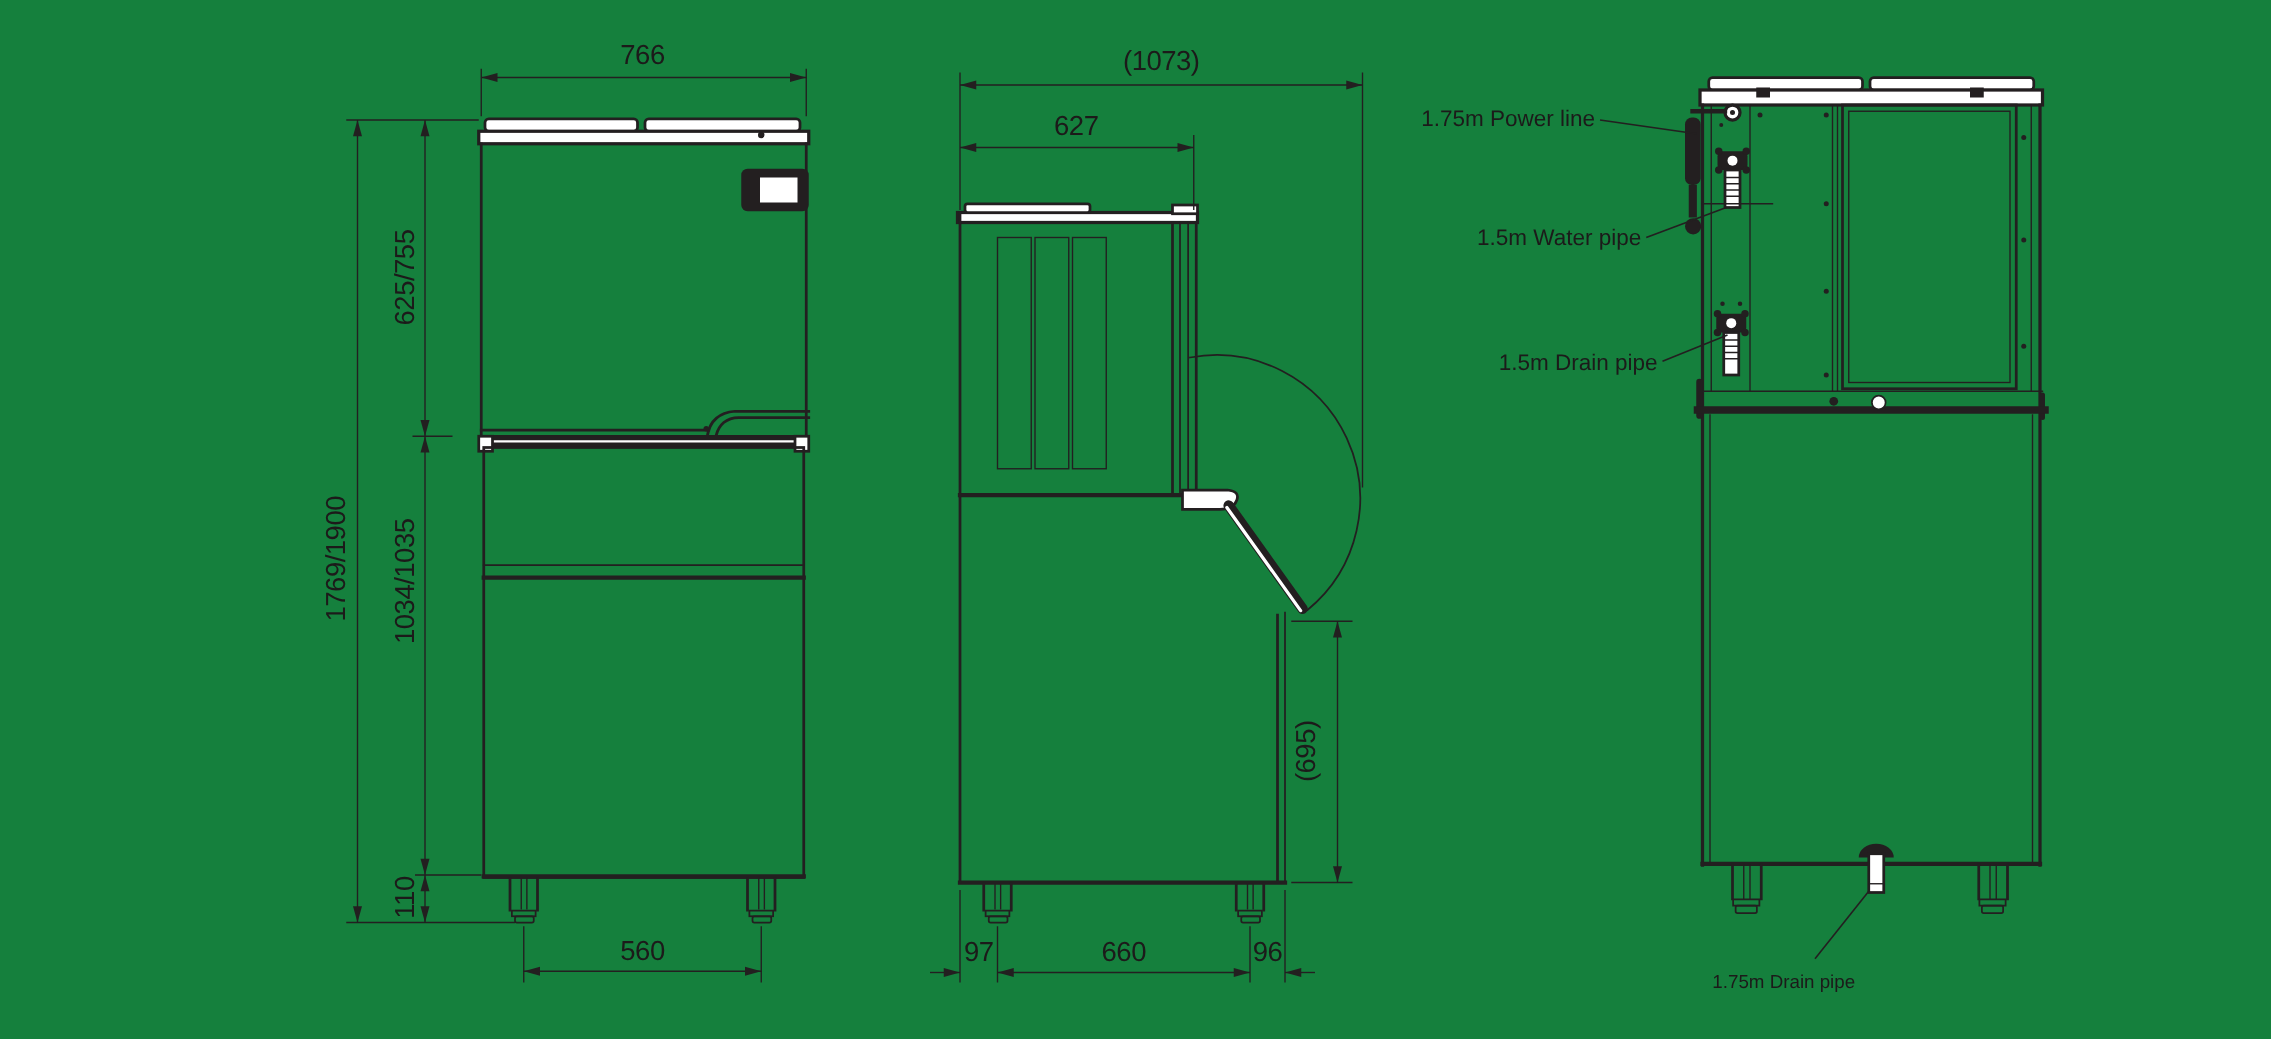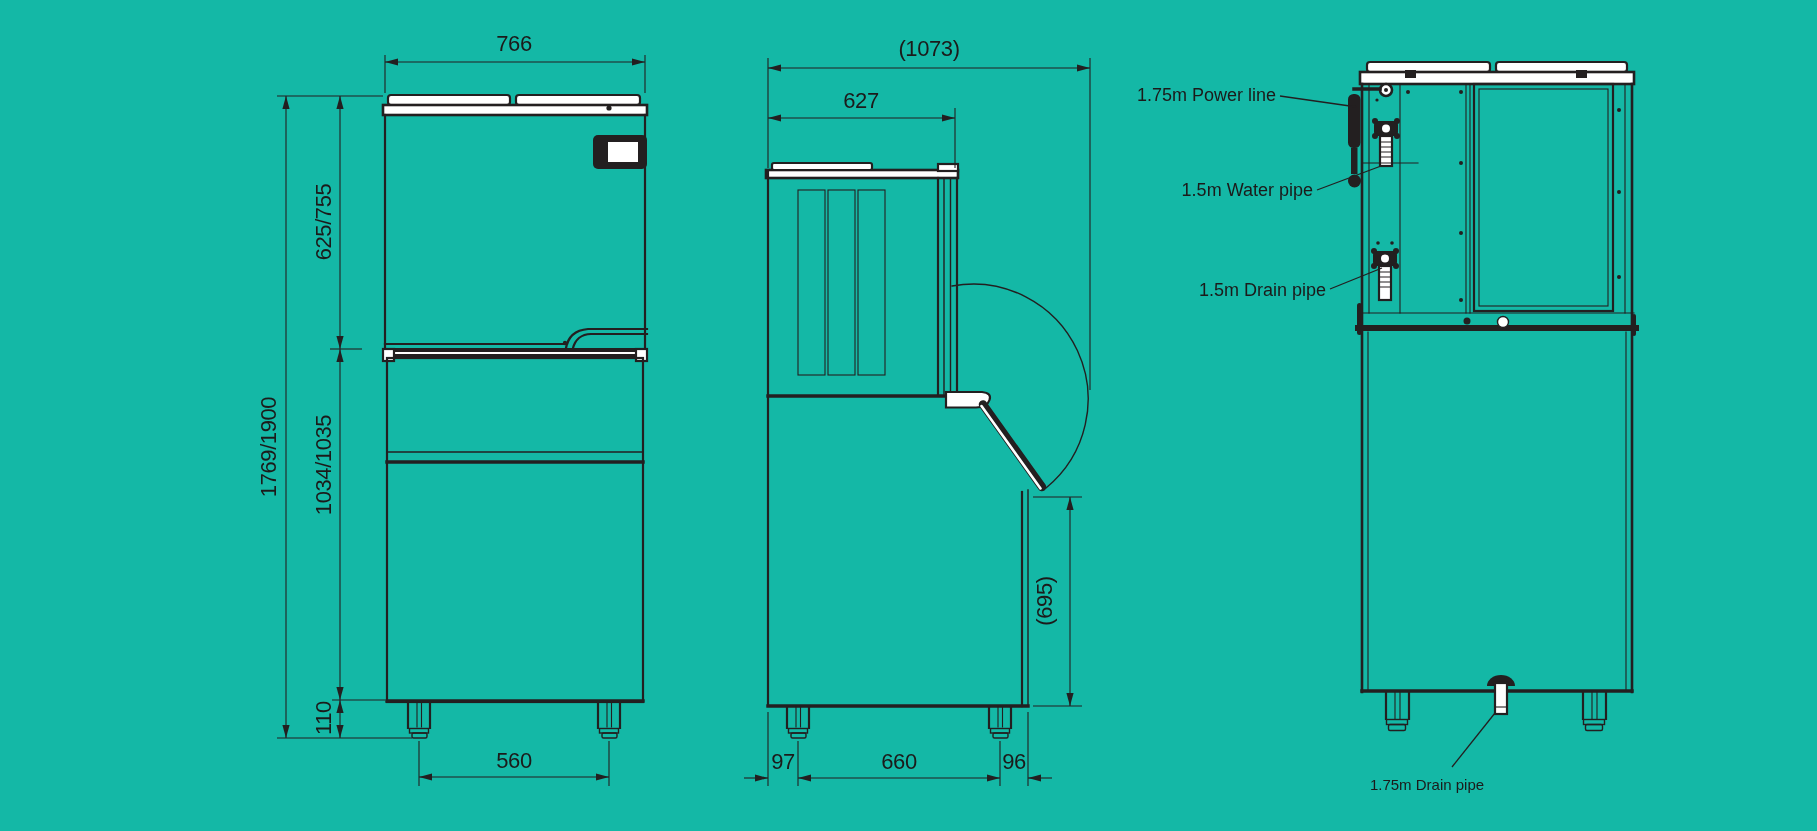--- a/index.html
+++ b/index.html
@@ -1,16 +1,16 @@
 <!DOCTYPE html>
 <html><head>
 <meta charset="utf-8">
 <style>
   html,body{margin:0;padding:0;background:#ffffff;}
-  .stage{width:1817px;height:831px;position:relative;background:#14b8a6;}
+  .stage{width:1817px;height:831px;position:relative;background:#15803d;}
   svg{display:block}
   .draw{stroke:#231f20;fill:none;stroke-linecap:square;}
   .s1{stroke-width:1.1px;}
   .s13{stroke-width:1.4px;}
   .s2{stroke-width:2.2px;}
   .s25{stroke-width:2.6px;}
   .s3{stroke-width:3.4px;}
   .blk{fill:#231f20;stroke:none;}
   .wf{fill:#ffffff;stroke:#231f20;}
   .dim{stroke:#231f20;stroke-width:1.1px;fill:none;}

